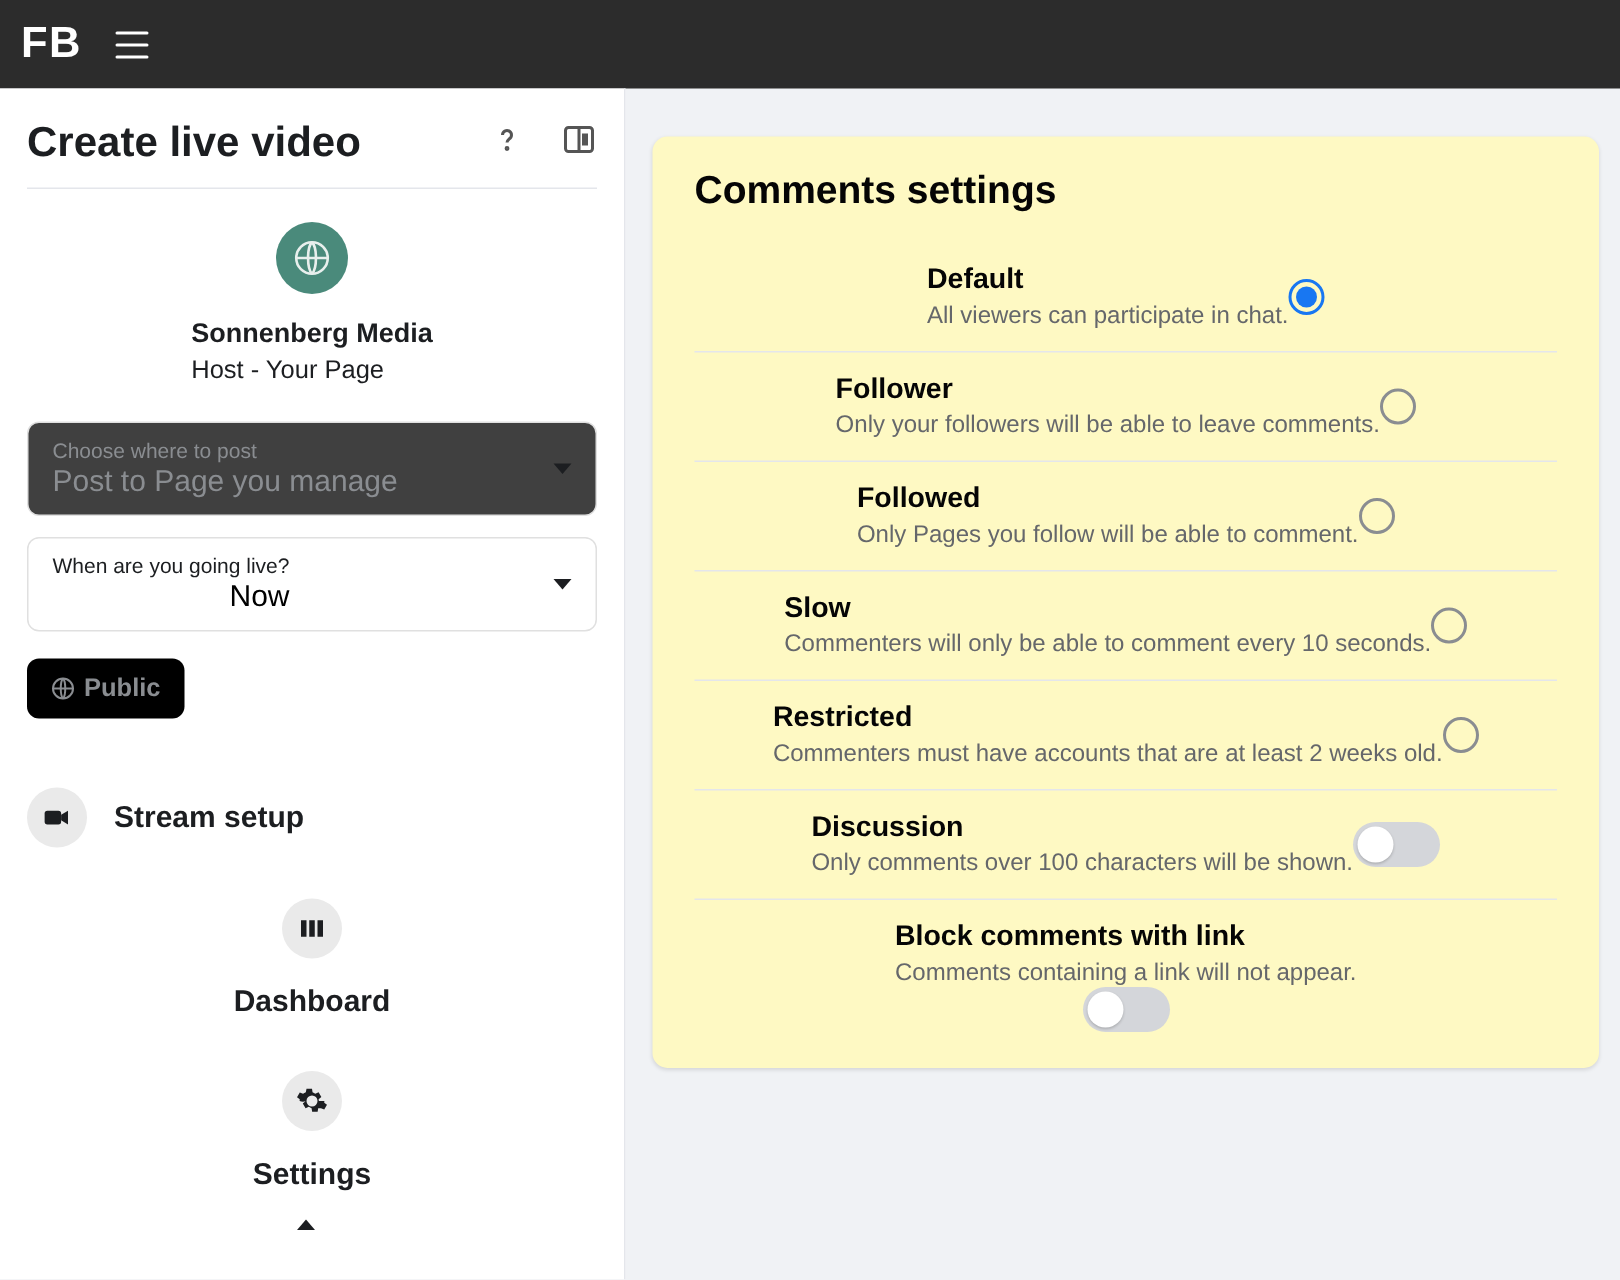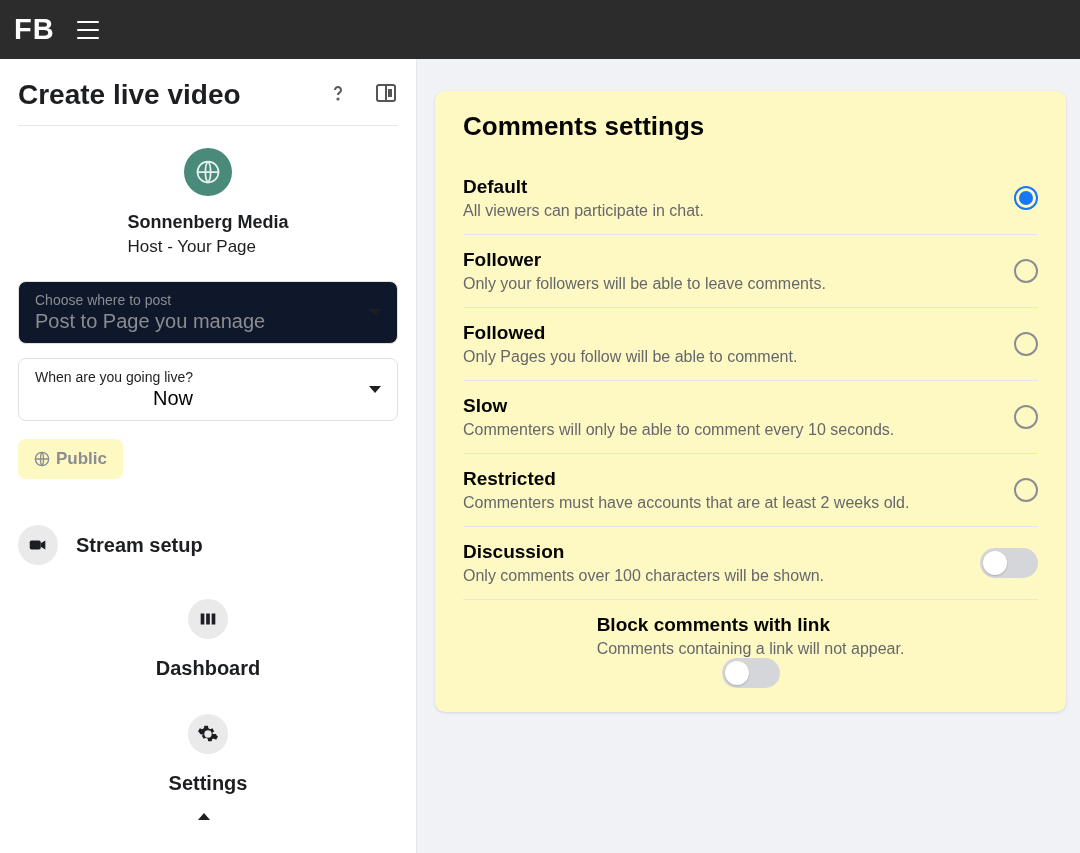--- a/index.html
+++ b/index.html
@@ -14,42 +14,42 @@
   .sidebar-title { font-size: 28px; font-weight: 800; color: #1c1e21; }
   .header-icons { display: flex; gap: 24px; color: #555; }
   .header-icons svg { width: 24px; height: 24px; }
   .hr { height:1px; background:#e4e6eb; margin-top: 14px; }
   .profile-row { display:flex; align-items:center; gap:16px; margin-top:22px;flex-direction:column; }
   .avatar { width:48px; height:48px; border-radius:50%; background:#4a8a7b; display:flex; align-items:center; justify-content:center; }
   .avatar svg { width:28px; height:28px; color:#e8efed; }
   .profile-name { font-size:18px; font-weight:700; color:#1c1e21; }
   .profile-sub { font-size:17px; color:#1c1e21; margin-top:4px; }
   .select-box { border:1px solid #e0e0e0; border-radius:8px; padding:10px 16px; margin-top:24px; display:flex; justify-content:space-between; align-items:center; }
-  .select-box.filled { background:#0f172a; }
+  .select-box.filled { background:#404040; }
   .select-box .lbl-small { font-size:14px; color:#8a8d91; }
   .select-box .lbl-big { font-size:20px; color:#8a8d91; margin-top:2px; }
   .select-box .lbl-big.dark { color:#000000;text-align:right; }
   .caret { width:0; height:0; border-left:6px solid transparent; border-right:6px solid transparent; border-top:7px solid #1c1e21; }
-  .public-pill { display:inline-flex; align-items:center; gap:6px; background:#fef9c3; color:#8a8d91; font-size:17px; font-weight:600; padding:10px 16px; border-radius:8px; margin-top:18px; }
+  .public-pill { display:inline-flex; align-items:center; gap:6px; background:#000000; color:#8a8d91; font-size:17px; font-weight:600; padding:10px 16px; border-radius:8px; margin-top:18px; }
   .public-pill svg { width:16px; height:16px; }
   .nav-list { margin-top:38px; }
   .nav-item { display:flex; align-items:center; gap:18px; padding:8px 0; cursor:pointer; }
   .nav-item + .nav-item { margin-top:18px;flex-direction:column; }
   .nav-icon { width:40px; height:40px; border-radius:50%; background:#eaeaea; display:flex; align-items:center; justify-content:center; }
   .nav-icon svg { width:22px; height:22px; color:#1c1e21; }
   .nav-label { font-size:20px; font-weight:700; color:#1c1e21; flex:1; }
   .chevron-up { width:0; height:0; border-left:6px solid transparent; border-right:6px solid transparent; border-bottom:7px solid #1c1e21; margin-right:8px; }
   .subnav { margin-top:18px; }
   .subnav-item { font-size:18px; color:#1c1e21; padding:16px 0 16px 56px; cursor:pointer; }
   .subnav-item.highlight { background:#eef3fb; border:5px solid #00e000; border-radius:4px; padding:14px 0 14px 51px; margin-left:40px; margin-right:-4px; }
   .subnav-item.plain { margin-left:0; }
   .main { flex:1; padding:32px 14px 0 18px; overflow:auto; }
   .card { background:#fef9c3; border-radius:10px; box-shadow:0 1px 3px rgba(0,0,0,0.12); padding:20px 28px 10px 28px; }
   .card-title { font-size:26px; font-weight:800; color:#050505; margin-bottom:20px; }
-  .setting-row { display:flex; align-items:center; justify-content:space-between; padding:14px 0; border-bottom:1px solid #e4e6eb; }
+  .setting-row { display:flex; align-items:center; justify-content:center; padding:14px 0; border-bottom:1px solid #e4e6eb; }
   .setting-row:last-child { border-bottom:none;flex-direction:column; }
   .setting-text .st-title { font-size:19px; font-weight:700; color:#050505; }
   .setting-text .st-desc { font-size:16px; color:#65676b; margin-top:4px; }
   .radio { width:24px; height:24px; border:2px solid #8a8d91; border-radius:50%; flex-shrink:0; position:relative; }
   .radio.checked { border-color:#1877f2; }
   .radio.checked::after { content:""; position:absolute; top:3px; left:3px; right:3px; bottom:3px; background:#1877f2; border-radius:50%; }
   .toggle { width:58px; height:30px; background:#d4d6da; border-radius:15px; position:relative; flex-shrink:0; }
   .toggle::after { content:""; position:absolute; width:24px; height:24px; background:#fff; border-radius:50%; top:3px; left:3px; box-shadow:0 1px 2px rgba(0,0,0,0.2); }
 </style>
 </head>

